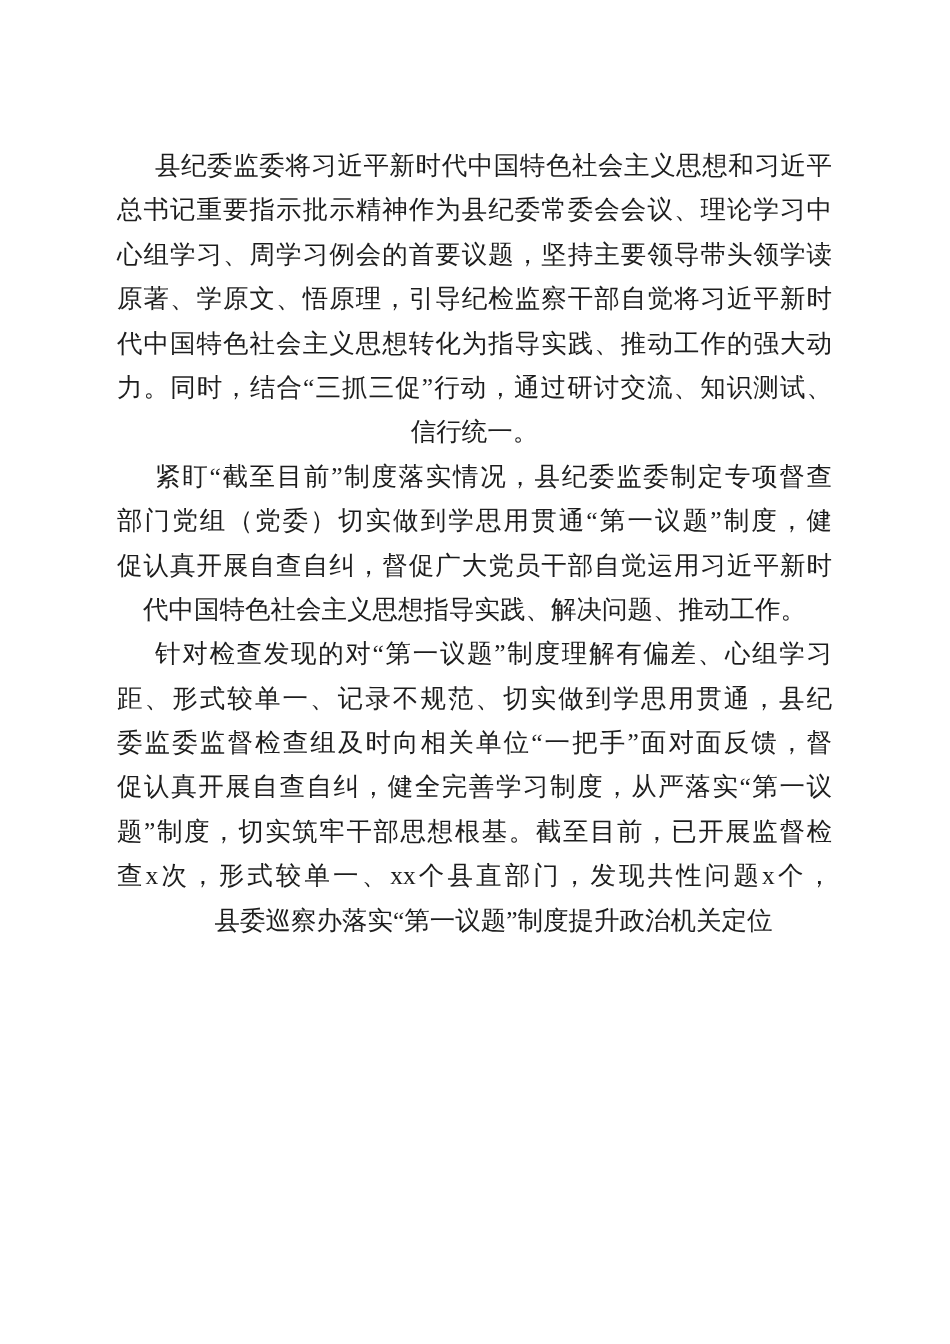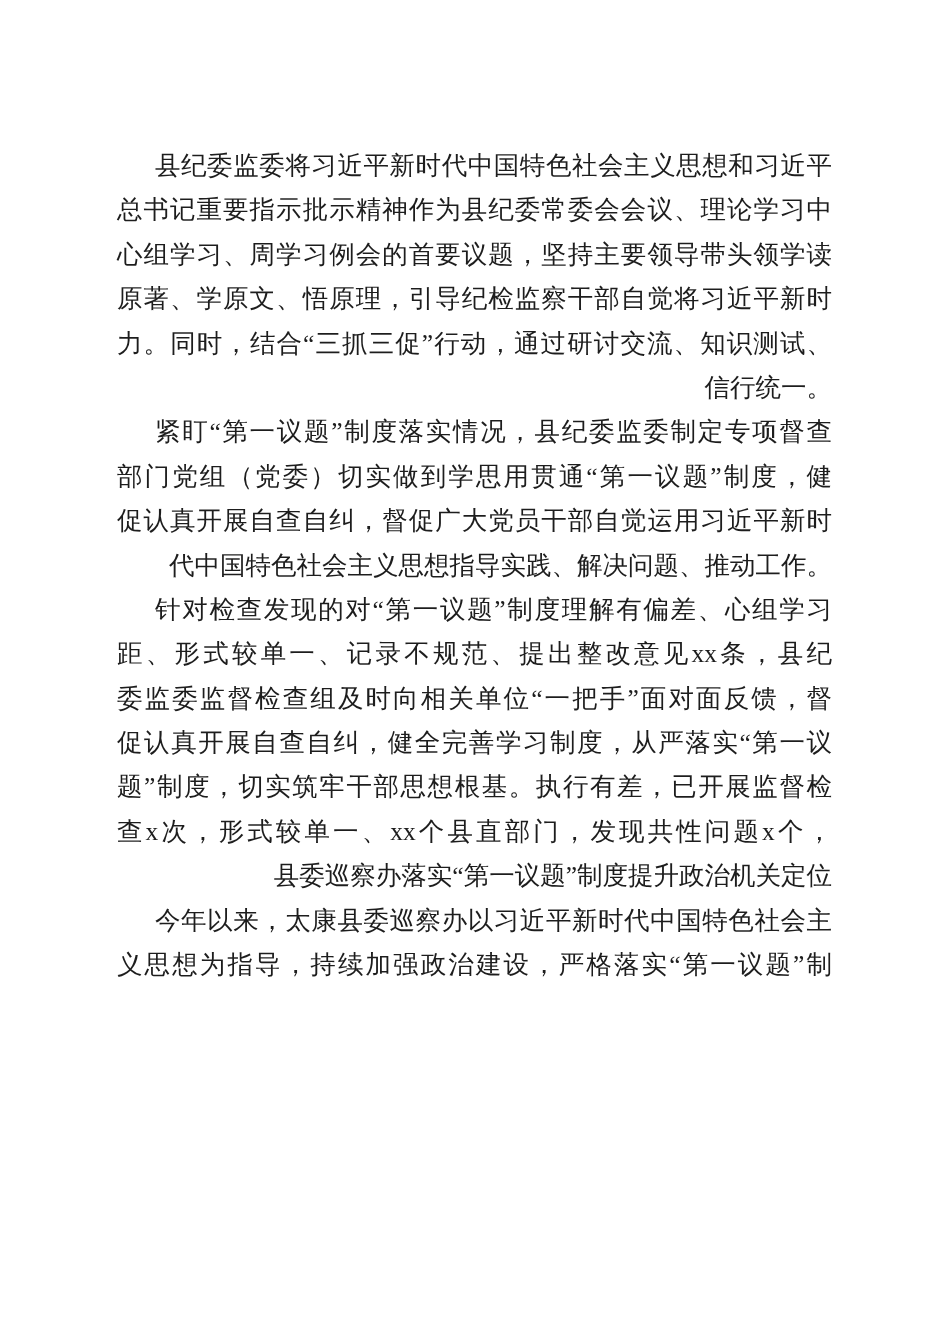--- a/index.html
+++ b/index.html
@@ -26,59 +26,56 @@
     margin: 0;
     padding: 0;
   }
   .line {
     height: 44.4px;
     line-height: 44.4px;
     font-size: 25.5px;
     letter-spacing: 0;
     white-space: normal;
     overflow: visible;
-    text-align: right;
+    text-align: center;
   }
   .line.just {
     text-align: justify;
     text-align-last: justify;
     text-justify: inter-character;
   }
   .line.indent {
     padding-left: 38px;
   }
 </style>
 </head>
 <body>
 
 <div class="page">
   <div class="doc-body" style="color: rgb(29, 29, 29);">
       <div class="para">
         <div class="line indent just">县纪委监委将习近平新时代中国特色社会主义思想和习近平</div>
         <div class="line just">总书记重要指示批示精神作为县纪委常委会会议、理论学习中</div>
         <div class="line just">心组学习、周学习例会的首要议题，坚持主要领导带头领学读</div>
         <div class="line just">原著、学原文、悟原理，引导纪检监察干部自觉将习近平新时</div>
+        <div class="line just">代中国特色社会主义思想转化为指导实践、推动工作的强大动</div>
         <div class="line just">力。同时，结合“三抓三促”行动，通过研讨交流、知识测试、</div>
         <div class="line">信行统一。</div>
       </div>
       <div class="para">
-        <div class="line indent just">紧盯“第一议题”制度落实情况，县纪委监委制定专项督查</div>
+        <div class="line indent just">紧盯“截至目前”制度落实情况，县纪委监委制定专项督查</div>
         <div class="line just">部门党组（党委）切实做到学思用贯通“第一议题”制度，健</div>
         <div class="line just">促认真开展自查自纠，督促广大党员干部自觉运用习近平新时</div>
         <div class="line">代中国特色社会主义思想指导实践、解决问题、推动工作。</div>
       </div>
       <div class="para">
         <div class="line indent just">针对检查发现的对“第一议题”制度理解有偏差、心组学习</div>
-        <div class="line just">距、形式较单一、记录不规范、提出整改意见xx条，县纪</div>
+        <div class="line just">距、形式较单一、记录不规范、切实做到学思用贯通，县纪</div>
         <div class="line just">委监委监督检查组及时向相关单位“一把手”面对面反馈，督</div>
         <div class="line just">促认真开展自查自纠，健全完善学习制度，从严落实“第一议</div>
-        <div class="line just">题”制度，切实筑牢干部思想根基。执行有差，已开展监督检</div>
+        <div class="line just">题”制度，切实筑牢干部思想根基。截至目前，已开展监督检</div>
         <div class="line just">查x次，形式较单一、xx个县直部门，发现共性问题x个，</div>
       </div>
       <div class="para">
         <div class="line indent">县委巡察办落实“第一议题”制度提升政治机关定位</div>
       </div>
-      <div class="para">
-        <div class="line indent just">今年以来，太康县委巡察办以习近平新时代中国特色社会主</div>
-        <div class="line just">义思想为指导，持续加强政治建设，严格落实“第一议题”制</div>
-      </div>
     </div>
 </div>
 
 </body></html>

